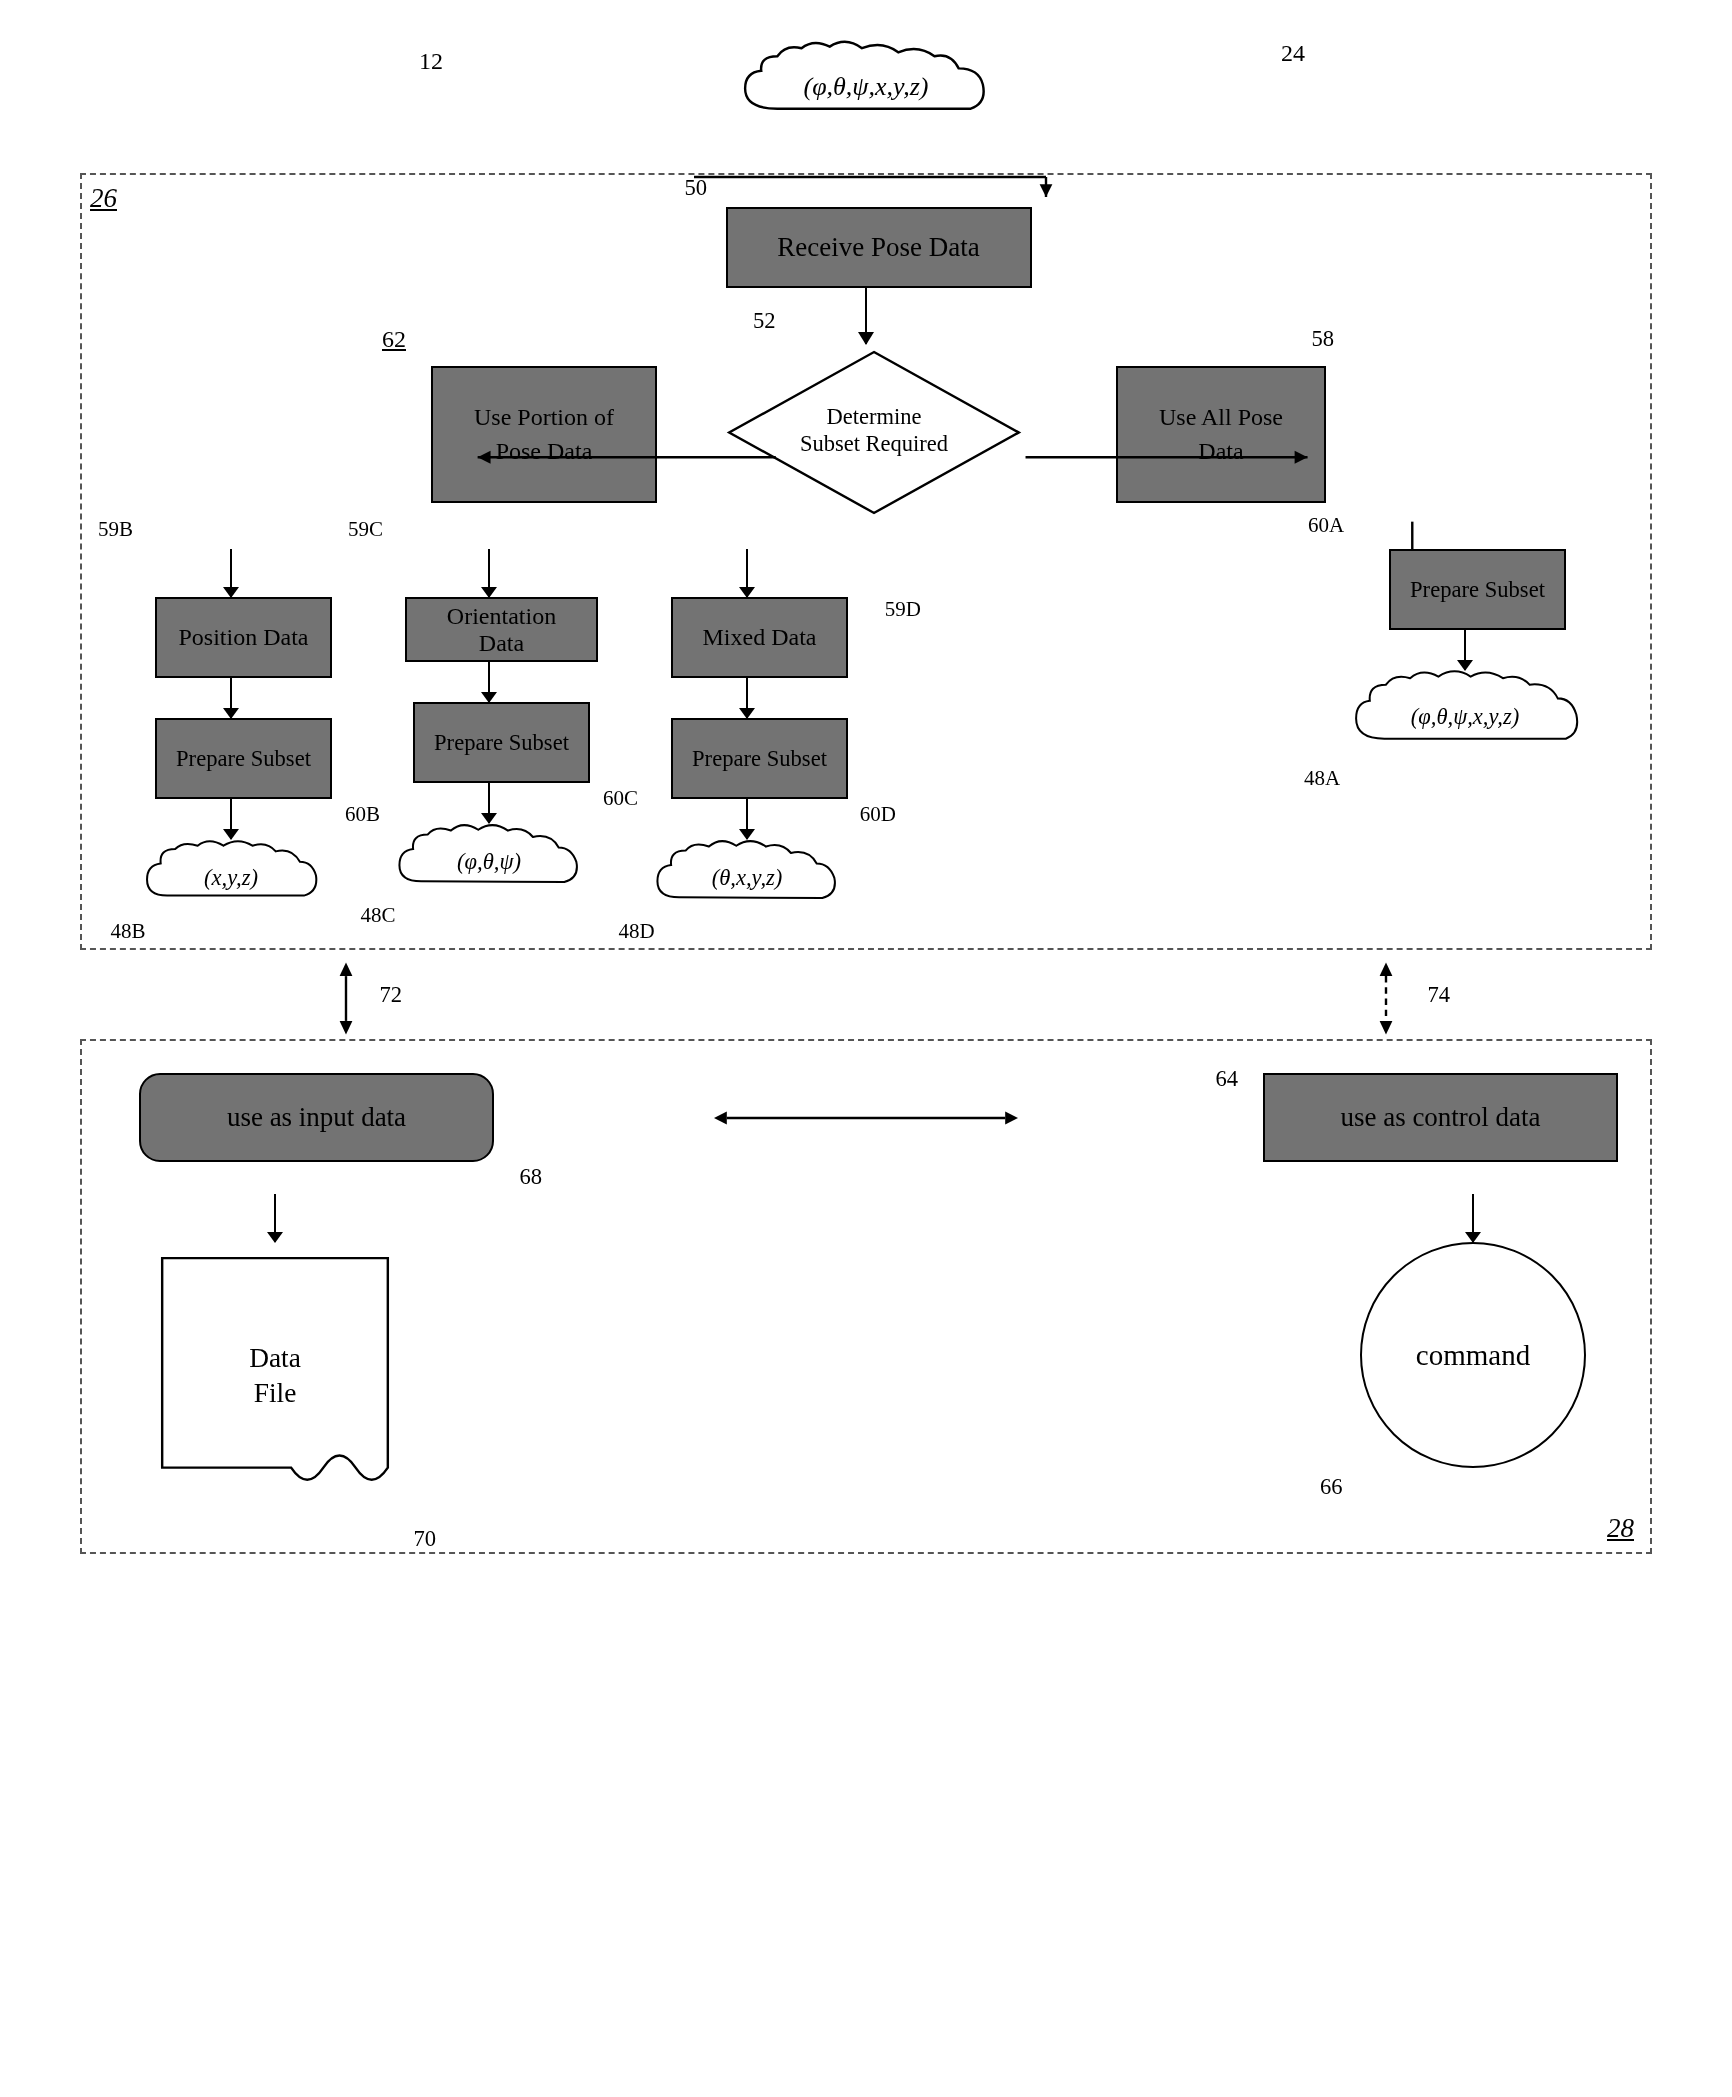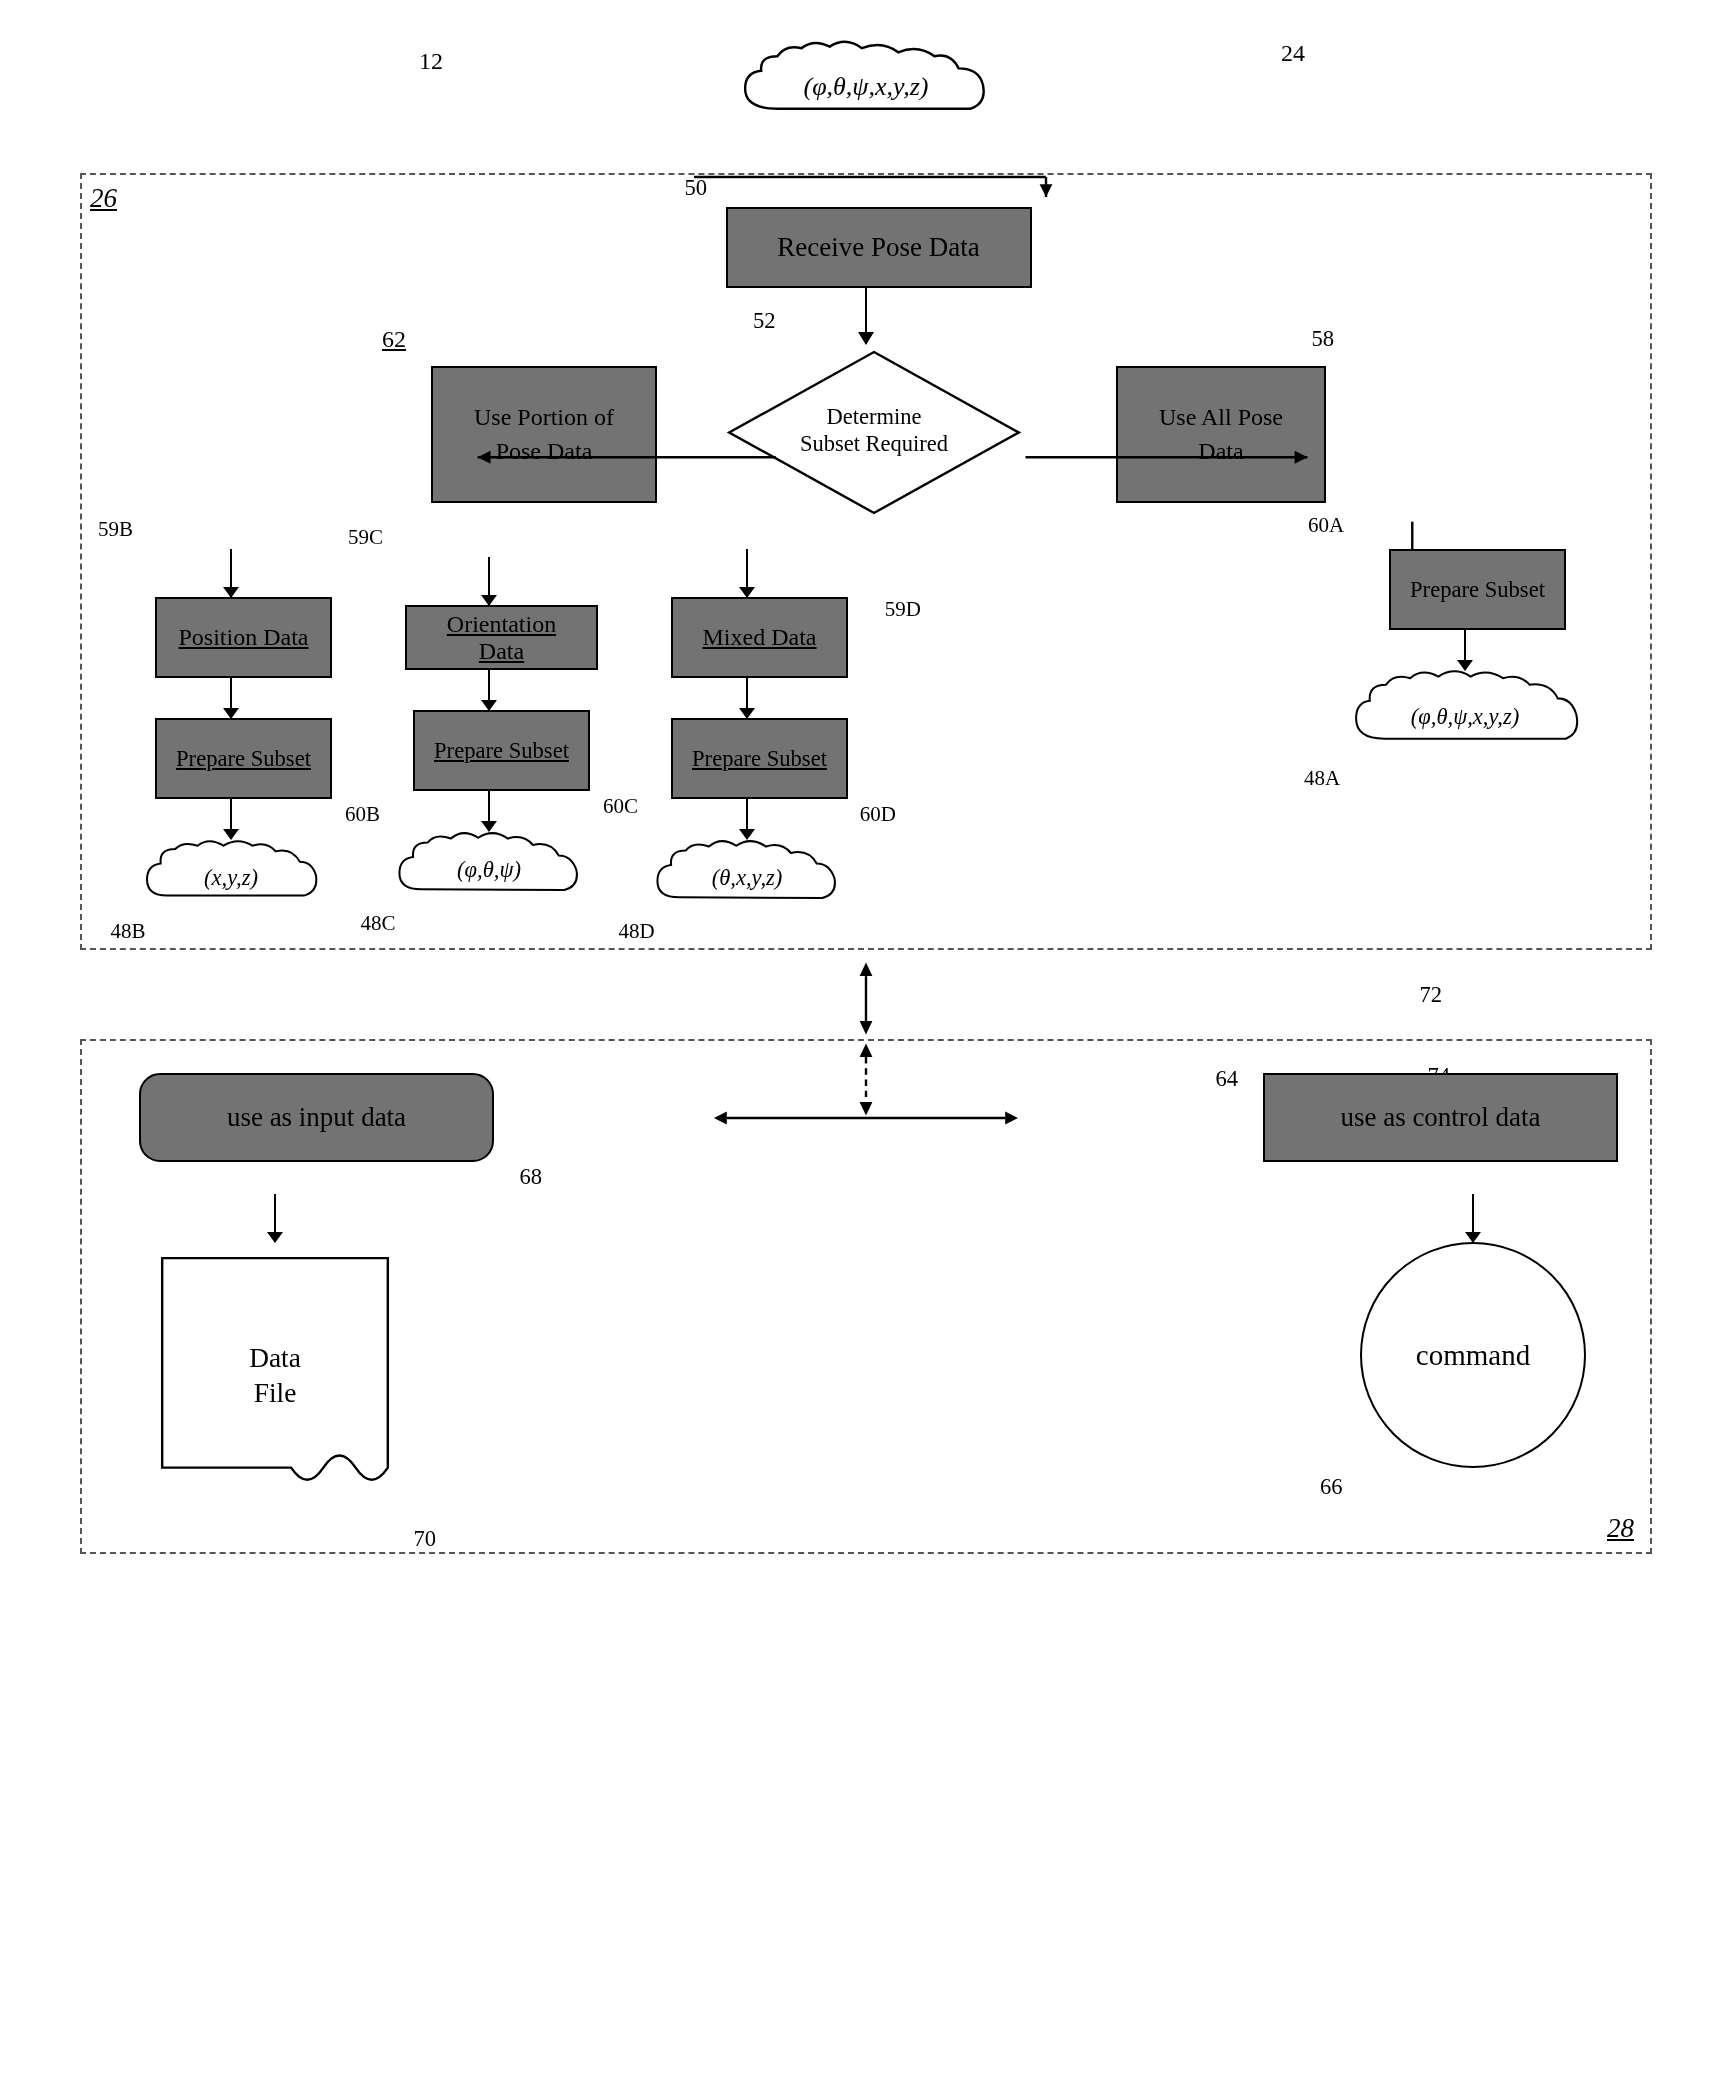--- a/index.html
+++ b/index.html
@@ -131,21 +131,21 @@
           <line x1="1130" y1="210" x2="1480" y2="210" stroke="black" stroke-width="3"></line>
           <polygon points="1480,210 1464,202 1464,218" fill="black"></polygon>
 
           <line x1="1610" y1="290" x2="1610" y2="390" stroke="black" stroke-width="3"></line>
           <polygon points="1610,390 1602,374 1618,374" fill="black"></polygon>
 
         </svg>
 
         <div style="display:flex; justify-content:space-between; align-items:flex-start; margin-top:24px; position:relative;">
 
-          <div style="display:flex; gap:48px; align-items:center; margin-left:16px;text-decoration:underline;">
+          <div style="display:flex; gap:48px; align-items:flex-start; margin-left:16px;">
 
             <div style="display:flex; flex-direction:column; align-items:center; position:relative;">
               <div style="position:absolute; top:-32px; left:-32px; font-size:21px;">59B</div>
 
               <div style="width:2.4px; height:48px; background:#000; position:relative; margin-bottom:0;">
                 <div style="position:absolute; bottom:-0.8px; left:50%; transform:translateX(-50%); border-left:8px solid transparent; border-right:8px solid transparent; border-top:11.3px solid black;"></div>
               </div>
               <div class="box" style="width:177px; height:81px; font-size:24px;">Position Data</div>
 
               <div style="width:2.4px; height:40px; background:#000; position:relative;">
@@ -241,21 +241,21 @@
               <div style="position:absolute; top:50%; left:50%; transform:translate(-50%,-50%); font-size:22.6px; font-style:italic; white-space:nowrap;">(φ,θ,ψ,x,y,z)</div>
               <div style="position:absolute; bottom:-28px; left:-40px; font-size:21px;">48A</div>
             </div>
           </div>
 
         </div>
 
       </div>
     </div>
 
-    <div style="display:flex; justify-content:space-between; width:1572px; padding:0 242px; margin-top:8px; position:relative; height:81px;flex-direction:column;">
+    <div style="display:flex; justify-content:space-between; width:1572px; padding:0 242px; margin-top:8px; position:relative; height:81px;">
 
       <div style="display:flex; flex-direction:column; align-items:center; position:relative;">
         <svg width="48" height="81" viewBox="0 0 60 100">
 
           <polygon points="30,5 22,22 38,22" fill="black"></polygon>
           <line x1="30" y1="22" x2="30" y2="78" stroke="black" stroke-width="3"></line>
 
           <polygon points="30,95 22,78 38,78" fill="black"></polygon>
         </svg>
         <div style="position:absolute; right:-32px; top:24px; font-size:22.6px;">72</div>

